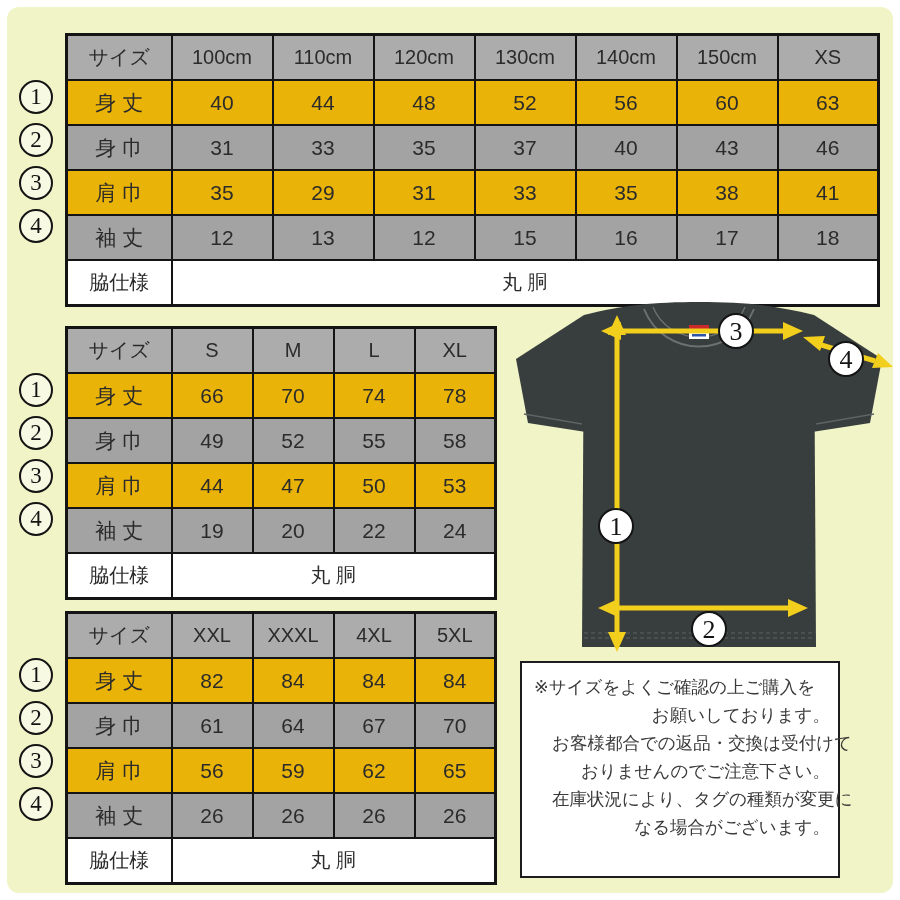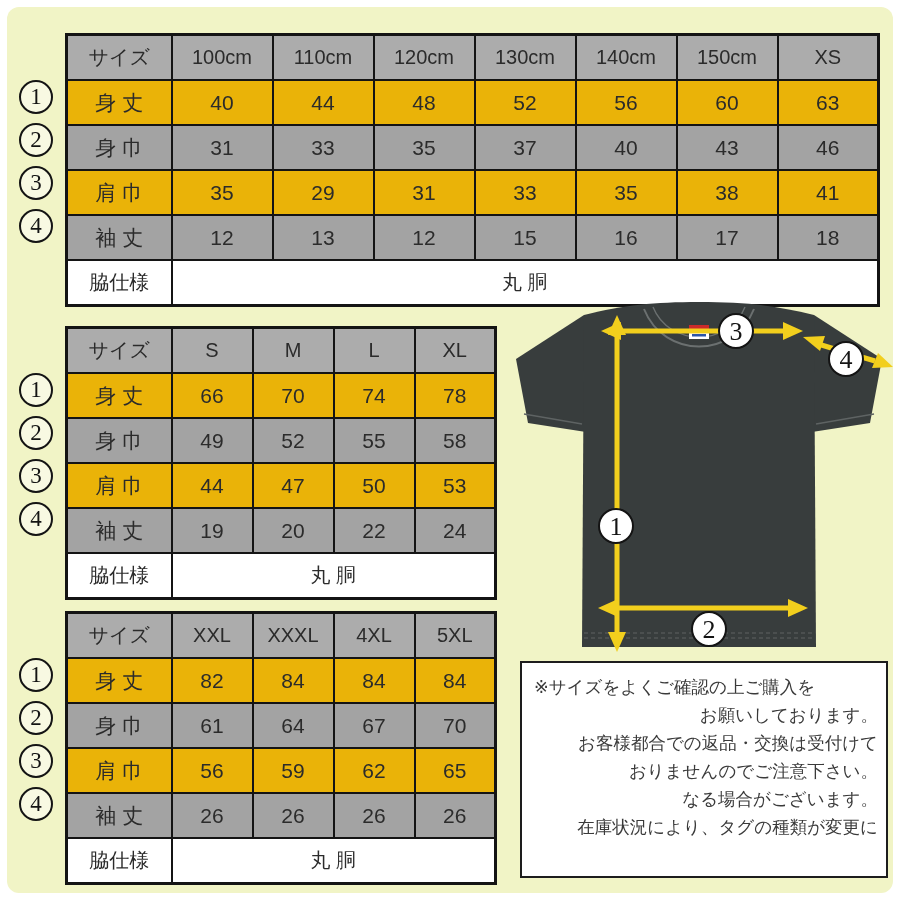--- a/index.html
+++ b/index.html
@@ -24,21 +24,21 @@
   
   .rownum{position:absolute;left:-46px;width:34px;height:34px;border:2px solid #141414;
           border-radius:50%;background:#F8F9E2;box-sizing:border-box;
           display:flex;align-items:center;justify-content:center;
           font-family:"Liberation Serif","DejaVu Serif",serif;font-size:23px;color:#141414;}
 
   
   .shirt{position:absolute;left:504px;top:301px;width:392px;height:359px;}
 
   
-  .note{position:absolute;left:520px;top:661px;width:368px;height:217px;
+  .note{position:absolute;left:520px;top:661px;width:320px;height:217px;
         box-sizing:border-box;background:#ffffff;border:2px solid #1d1d1d;
         padding:10px 8px 8px 12px;}
   .note-line{font-size:17.5px;line-height:28px;color:#3a3a3a;white-space:nowrap;}
   .note-line + .note-line{padding-left:18px;text-align:right;}
 </style>
 </head>
 <body>
 
 <div class="canvas"></div>
 
@@ -292,15 +292,15 @@
     <circle cx="205" cy="328" r="17" fill="#ffffff" stroke="#141414" stroke-width="2"></circle>
     <text x="205" y="337" text-anchor="middle" font-size="26" fill="#141414" font-family="Liberation Serif, DejaVu Serif, serif">2</text>
   </g>
 </svg>
 
 <div class="note">
   <div class="note-line">※サイズをよくご確認の上ご購入を</div>
   <div class="note-line">お願いしております。</div>
   <div class="note-line">お客様都合での返品・交換は受付けて</div>
   <div class="note-line">おりませんのでご注意下さい。</div>
+  <div class="note-line">在庫状況により、タグの種類が変更に</div>
   <div class="note-line">なる場合がございます。</div>
-  <div class="note-line">在庫状況により、タグの種類が変更に</div>
 </div>
 
 </body></html>

